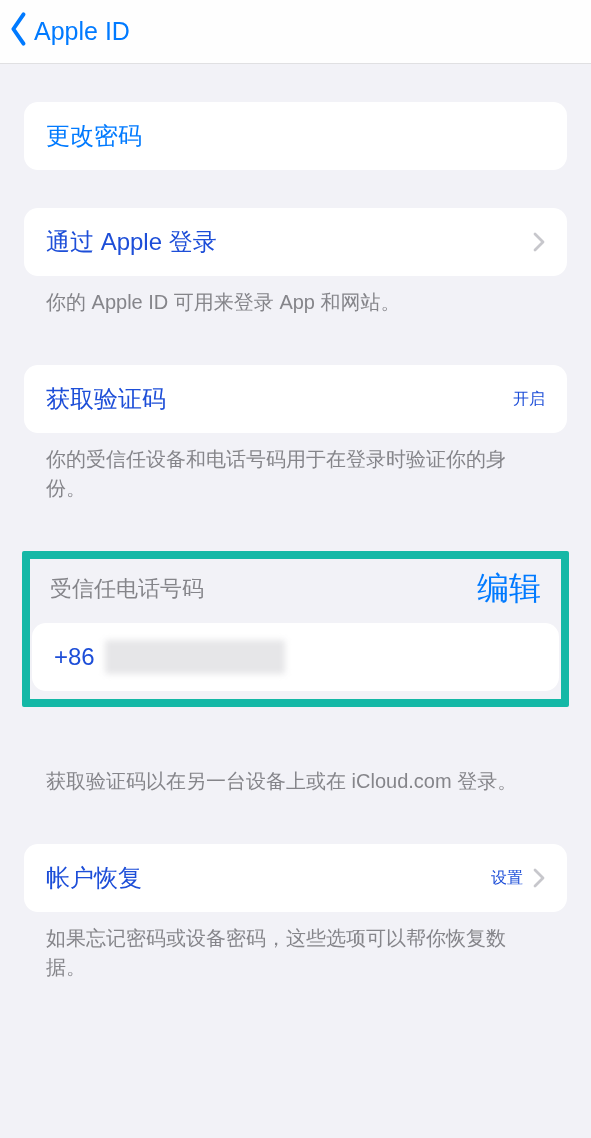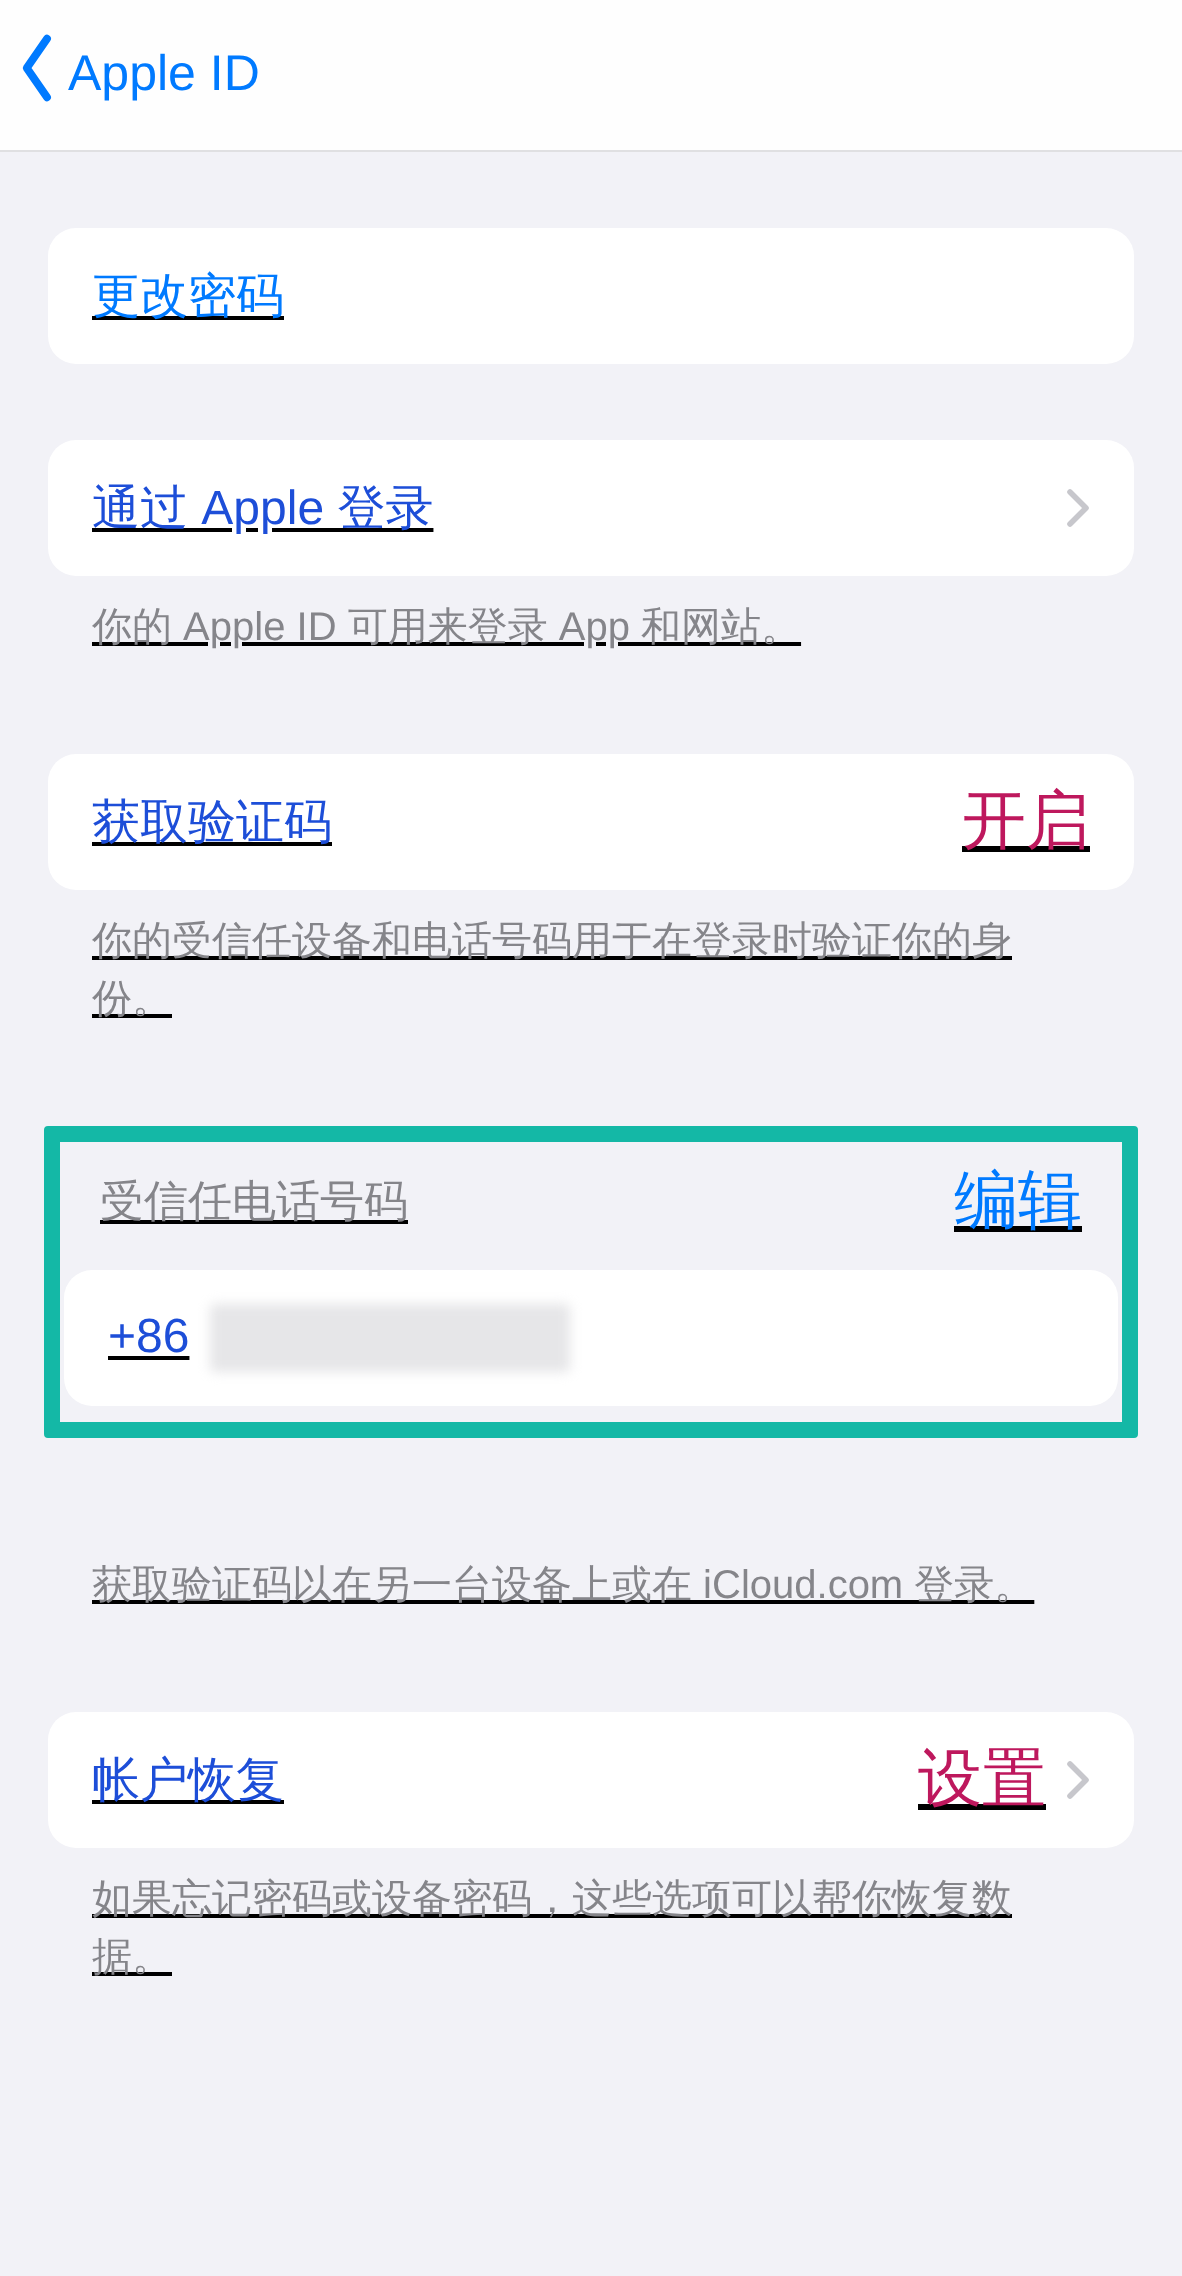--- a/index.html
+++ b/index.html
@@ -5,21 +5,21 @@
     * { margin: 0; padding: 0; box-sizing: border-box; }
     html, body { width: 591px; height: 1138px; }
     body {
       background: #f2f2f7;
       font-family: -apple-system, "PingFang SC", "Helvetica Neue", Arial, sans-serif;
       color: #000;
       -webkit-font-smoothing: antialiased;
     }
     
     .nav {
-      height: 76px;
+      height: 64px;
       background: #fefefe;
       border-bottom: 1px solid #e0e0e2;
       display: flex;
       align-items: center;
       position: relative;
     }
     .back {
       display: flex;
       align-items: center;
       padding-left: 6px;
@@ -33,42 +33,42 @@
       position: absolute;
       left: 0; right: 0;
       text-align: center;
       font-size: 26px;
       font-weight: 600;
       pointer-events: none;
       letter-spacing: 0.5px;
     }
     
     .content { padding: 0 24px; }
-    .group { margin-top: 38px; text-decoration: underline; }
+    .group { margin-top: 38px; }
     .group.tight { margin-top: 48px; }
     .card {
       background: #fff;
       border-radius: 14px;
       overflow: hidden;
     }
     .row {
       min-height: 68px;
       padding: 0 22px;
       display: flex;
       align-items: center;
       justify-content: space-between;
     }
     .row .label {
       font-size: 24px;
       color: #1d4ed8;
     }
     .row .label.link { color: #007aff; }
     .row .value {
-      font-size: 32px;
-      color: #be185d;
+      font-size: 16px;
+      color: #1d4ed8;
       display: flex;
       align-items: center;
       gap: 10px;
     }
     .chev { color: #c7c7cc; }
     .chev svg { width: 12px; height: 20px; display: block; }
     .footer {
       padding: 12px 22px 0 22px;
       color: #85858a;
       font-size: 20px;

